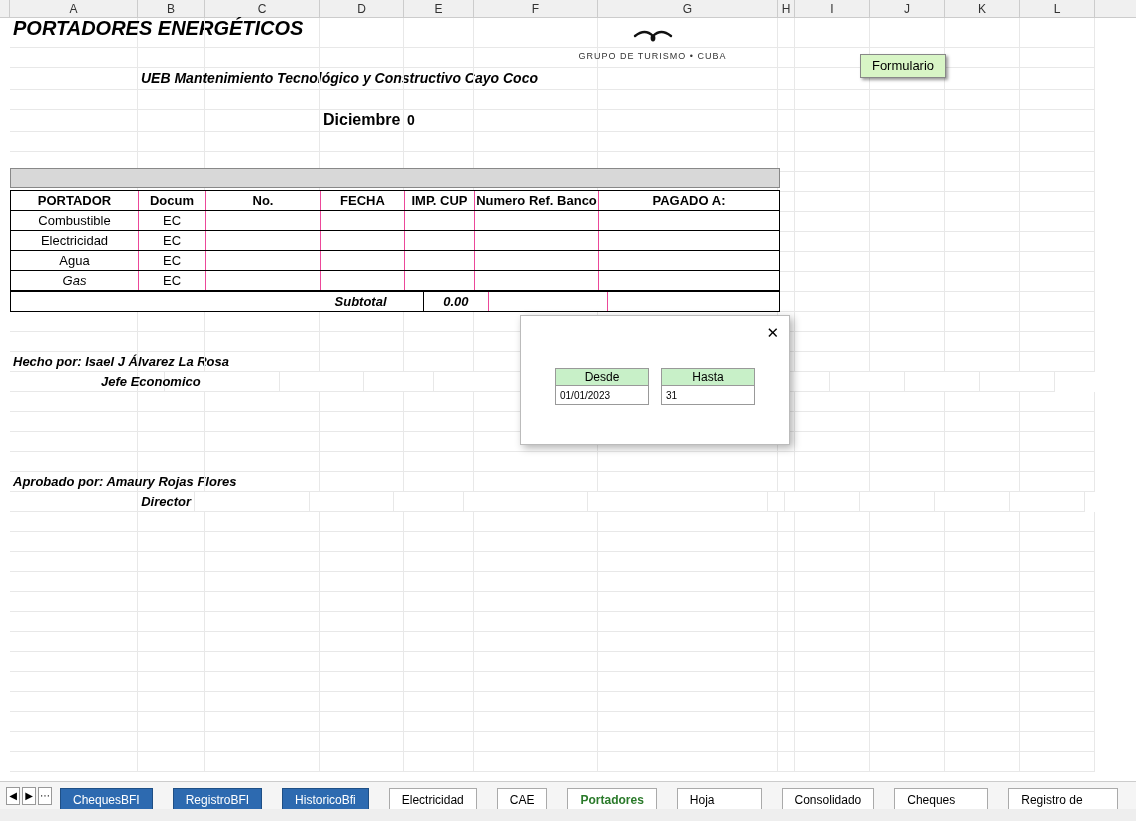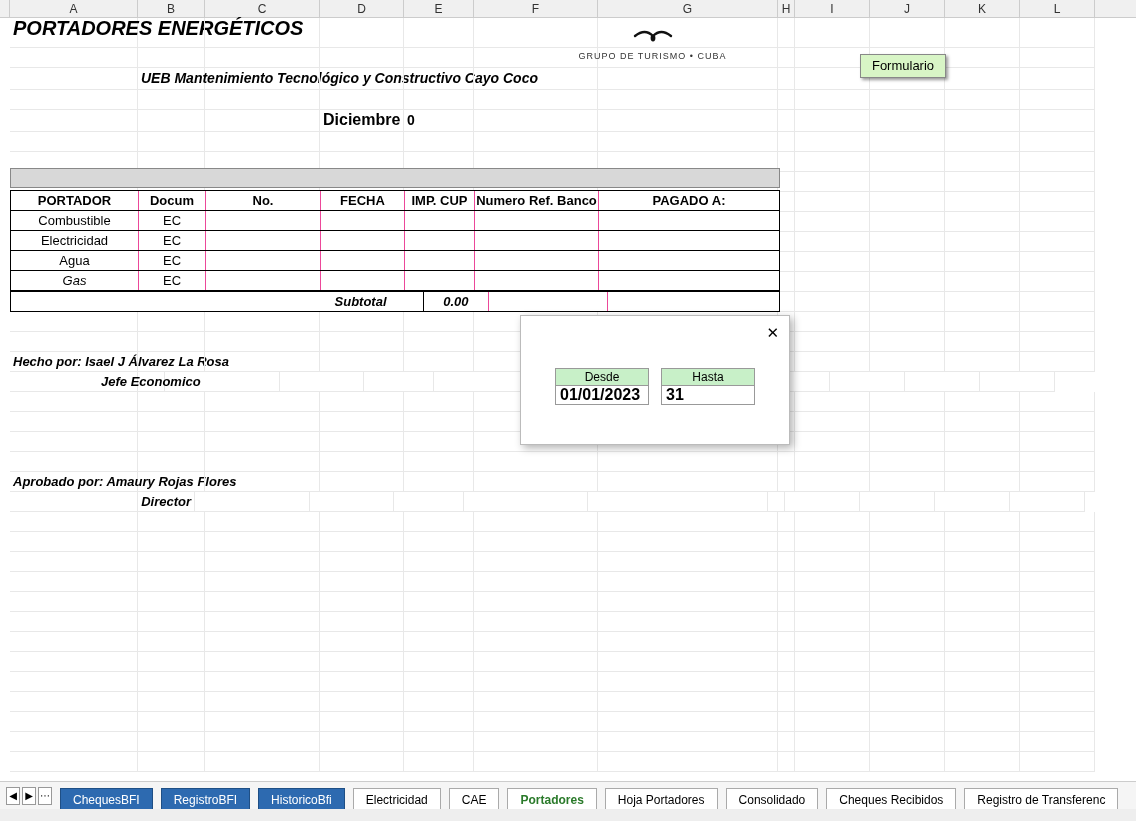--- a/index.html
+++ b/index.html
@@ -182,24 +182,23 @@
     border: 1px solid #999;
     text-align: center;
     font-size: 12px;
     padding: 1px 0;
     width: 94px;
   }
   .modal-input {
     border: 1px solid #999;
     width: 94px;
     height: 20px;
-    font-size: 16px;
+    font-size: 10px;
     padding: 0 4px;
     margin-top: -1px;
-    font-weight: bold;
   }
   
   .tab-bar {
     position: absolute;
     bottom: 0;
     left: 0;
     right: 0;
     height: 40px;
     background: #f5f5f5;
     border-top: 1px solid #ccc;
@@ -227,21 +226,21 @@
     line-height: 16px;
     cursor: pointer;
   }
   .sheet-tab {
     padding: 3px 12px;
     font-size: 12px;
     background: #fff;
     border: 1px solid #aaa;
     border-bottom: none;
     cursor: pointer;
-    margin-right: 6px;
+    margin-right: 18px;
     position: relative;
     top: 3px;
     height: 22px;
     line-height: 16px;
   }
   .sheet-tab.blue {
     background: #2d6ab0;
     color: #fff;
     border-color: #1f4f85;
   }

